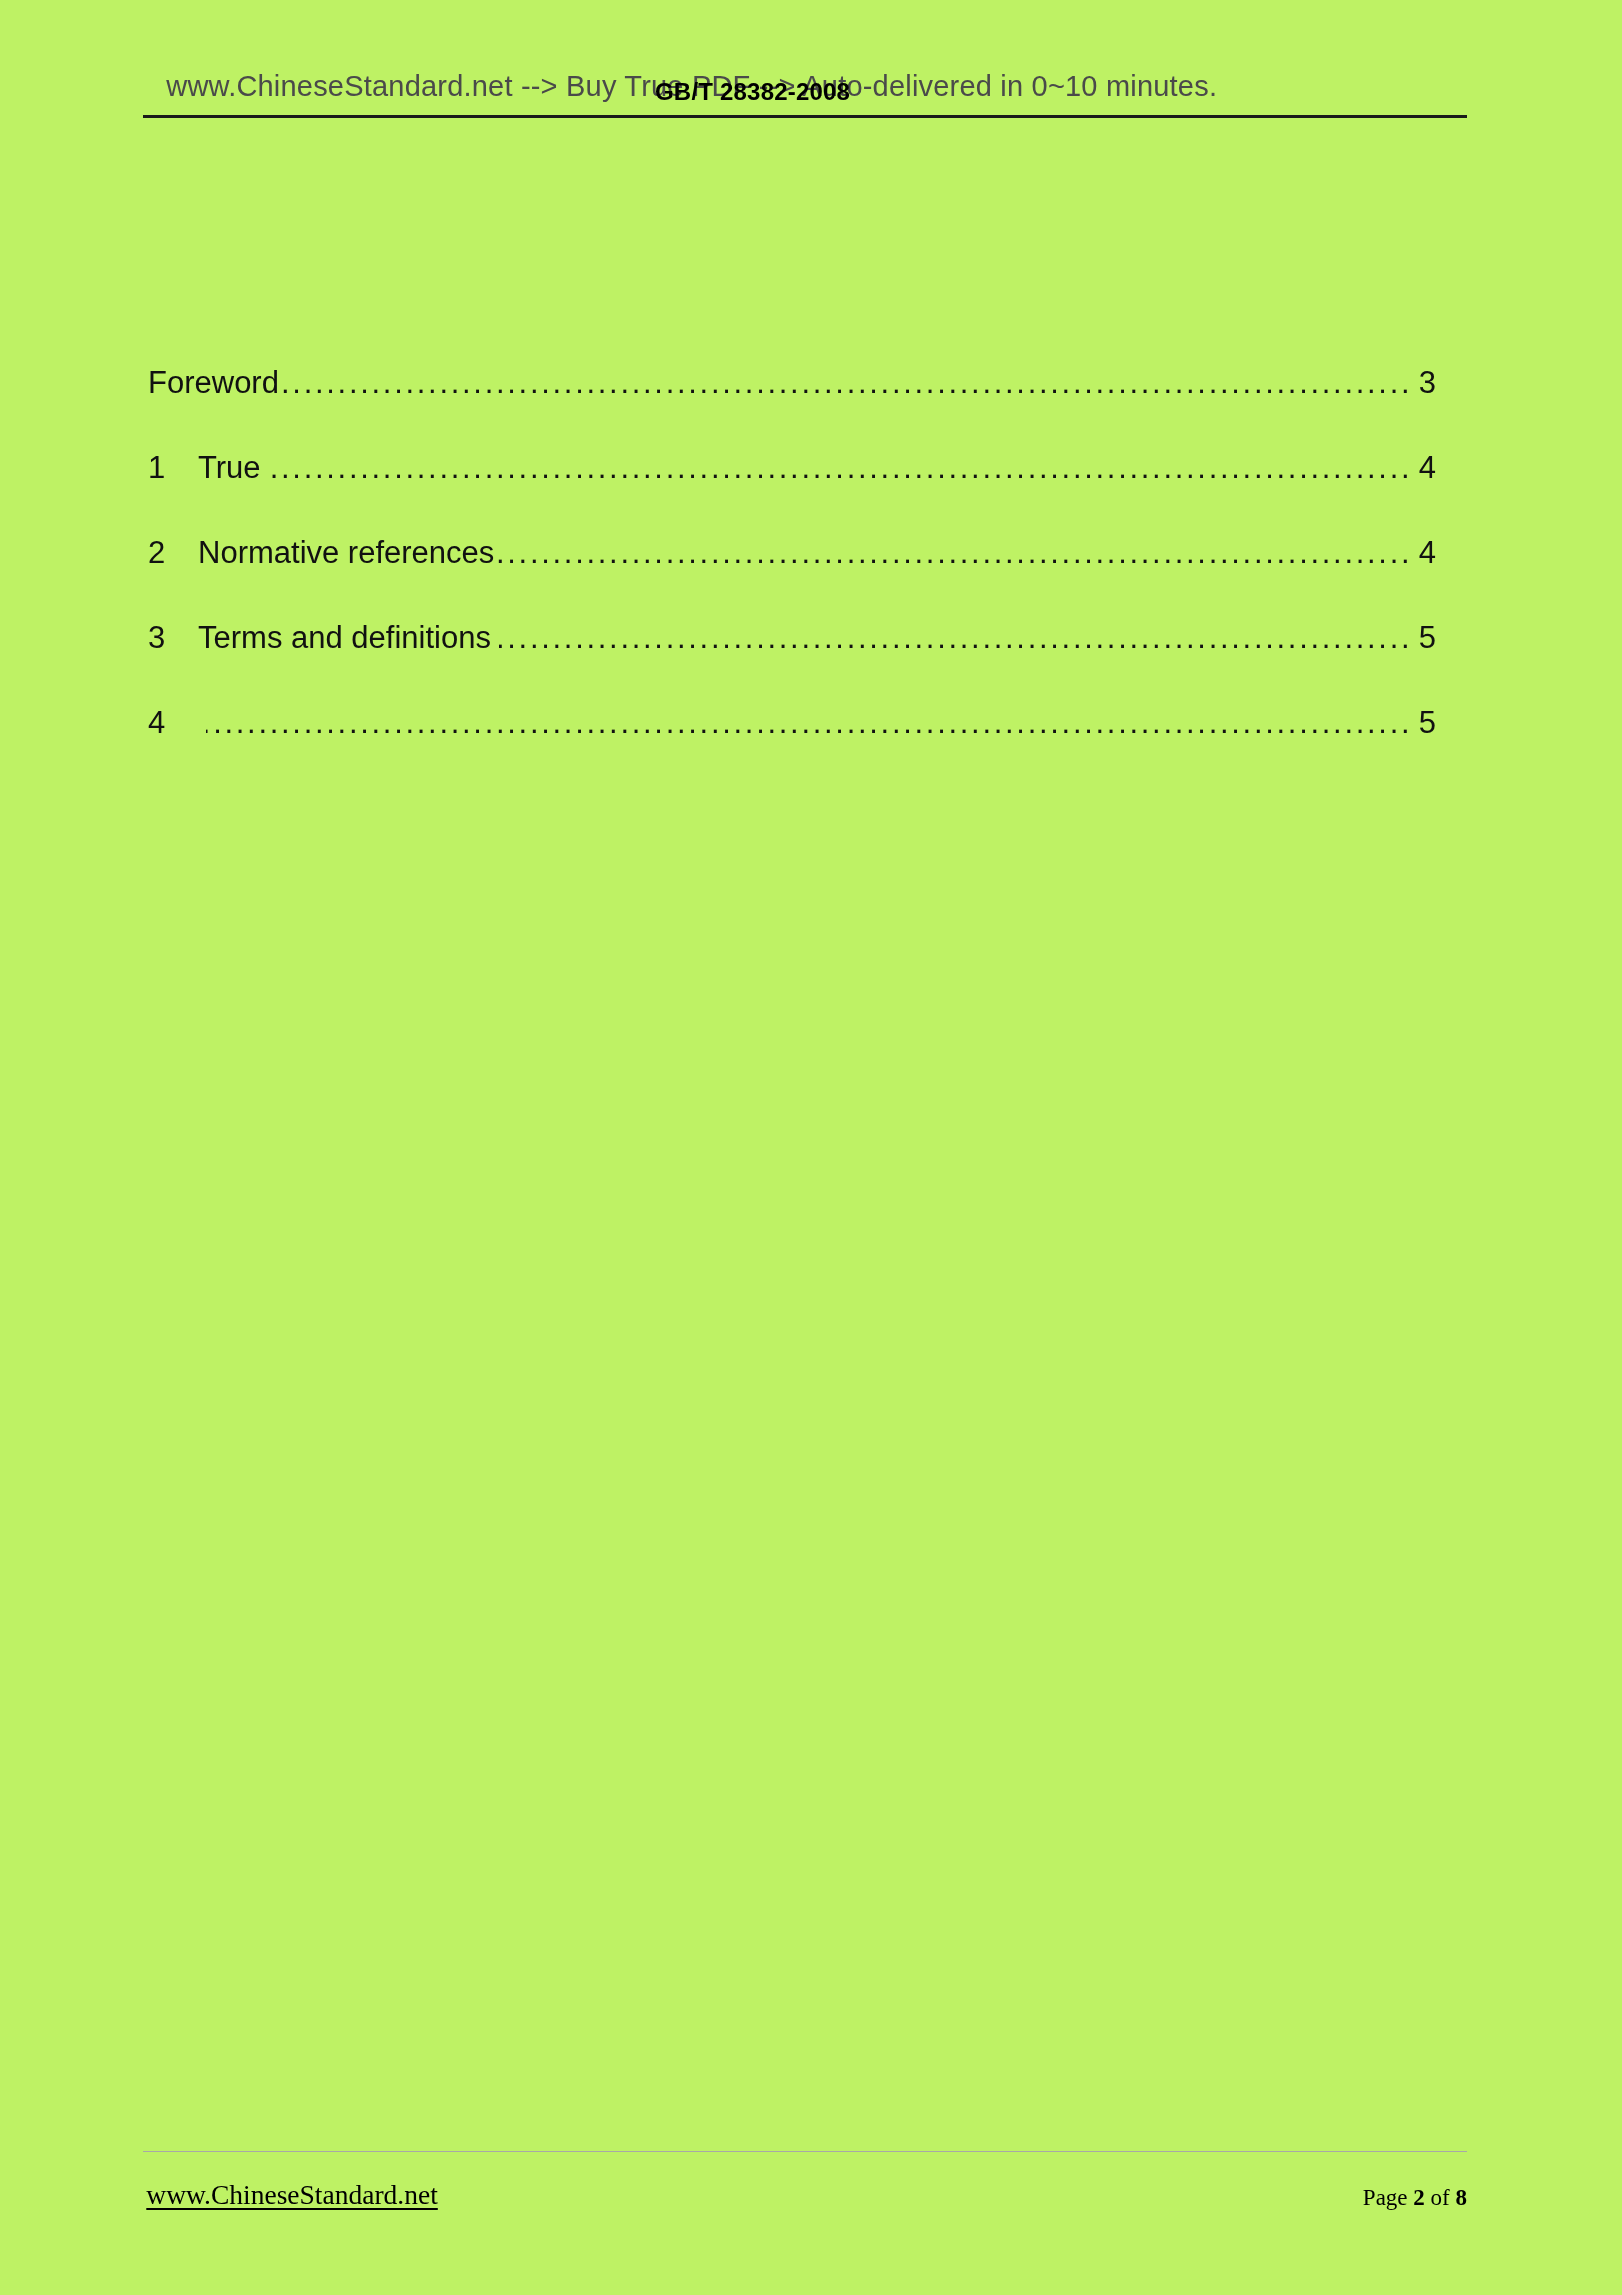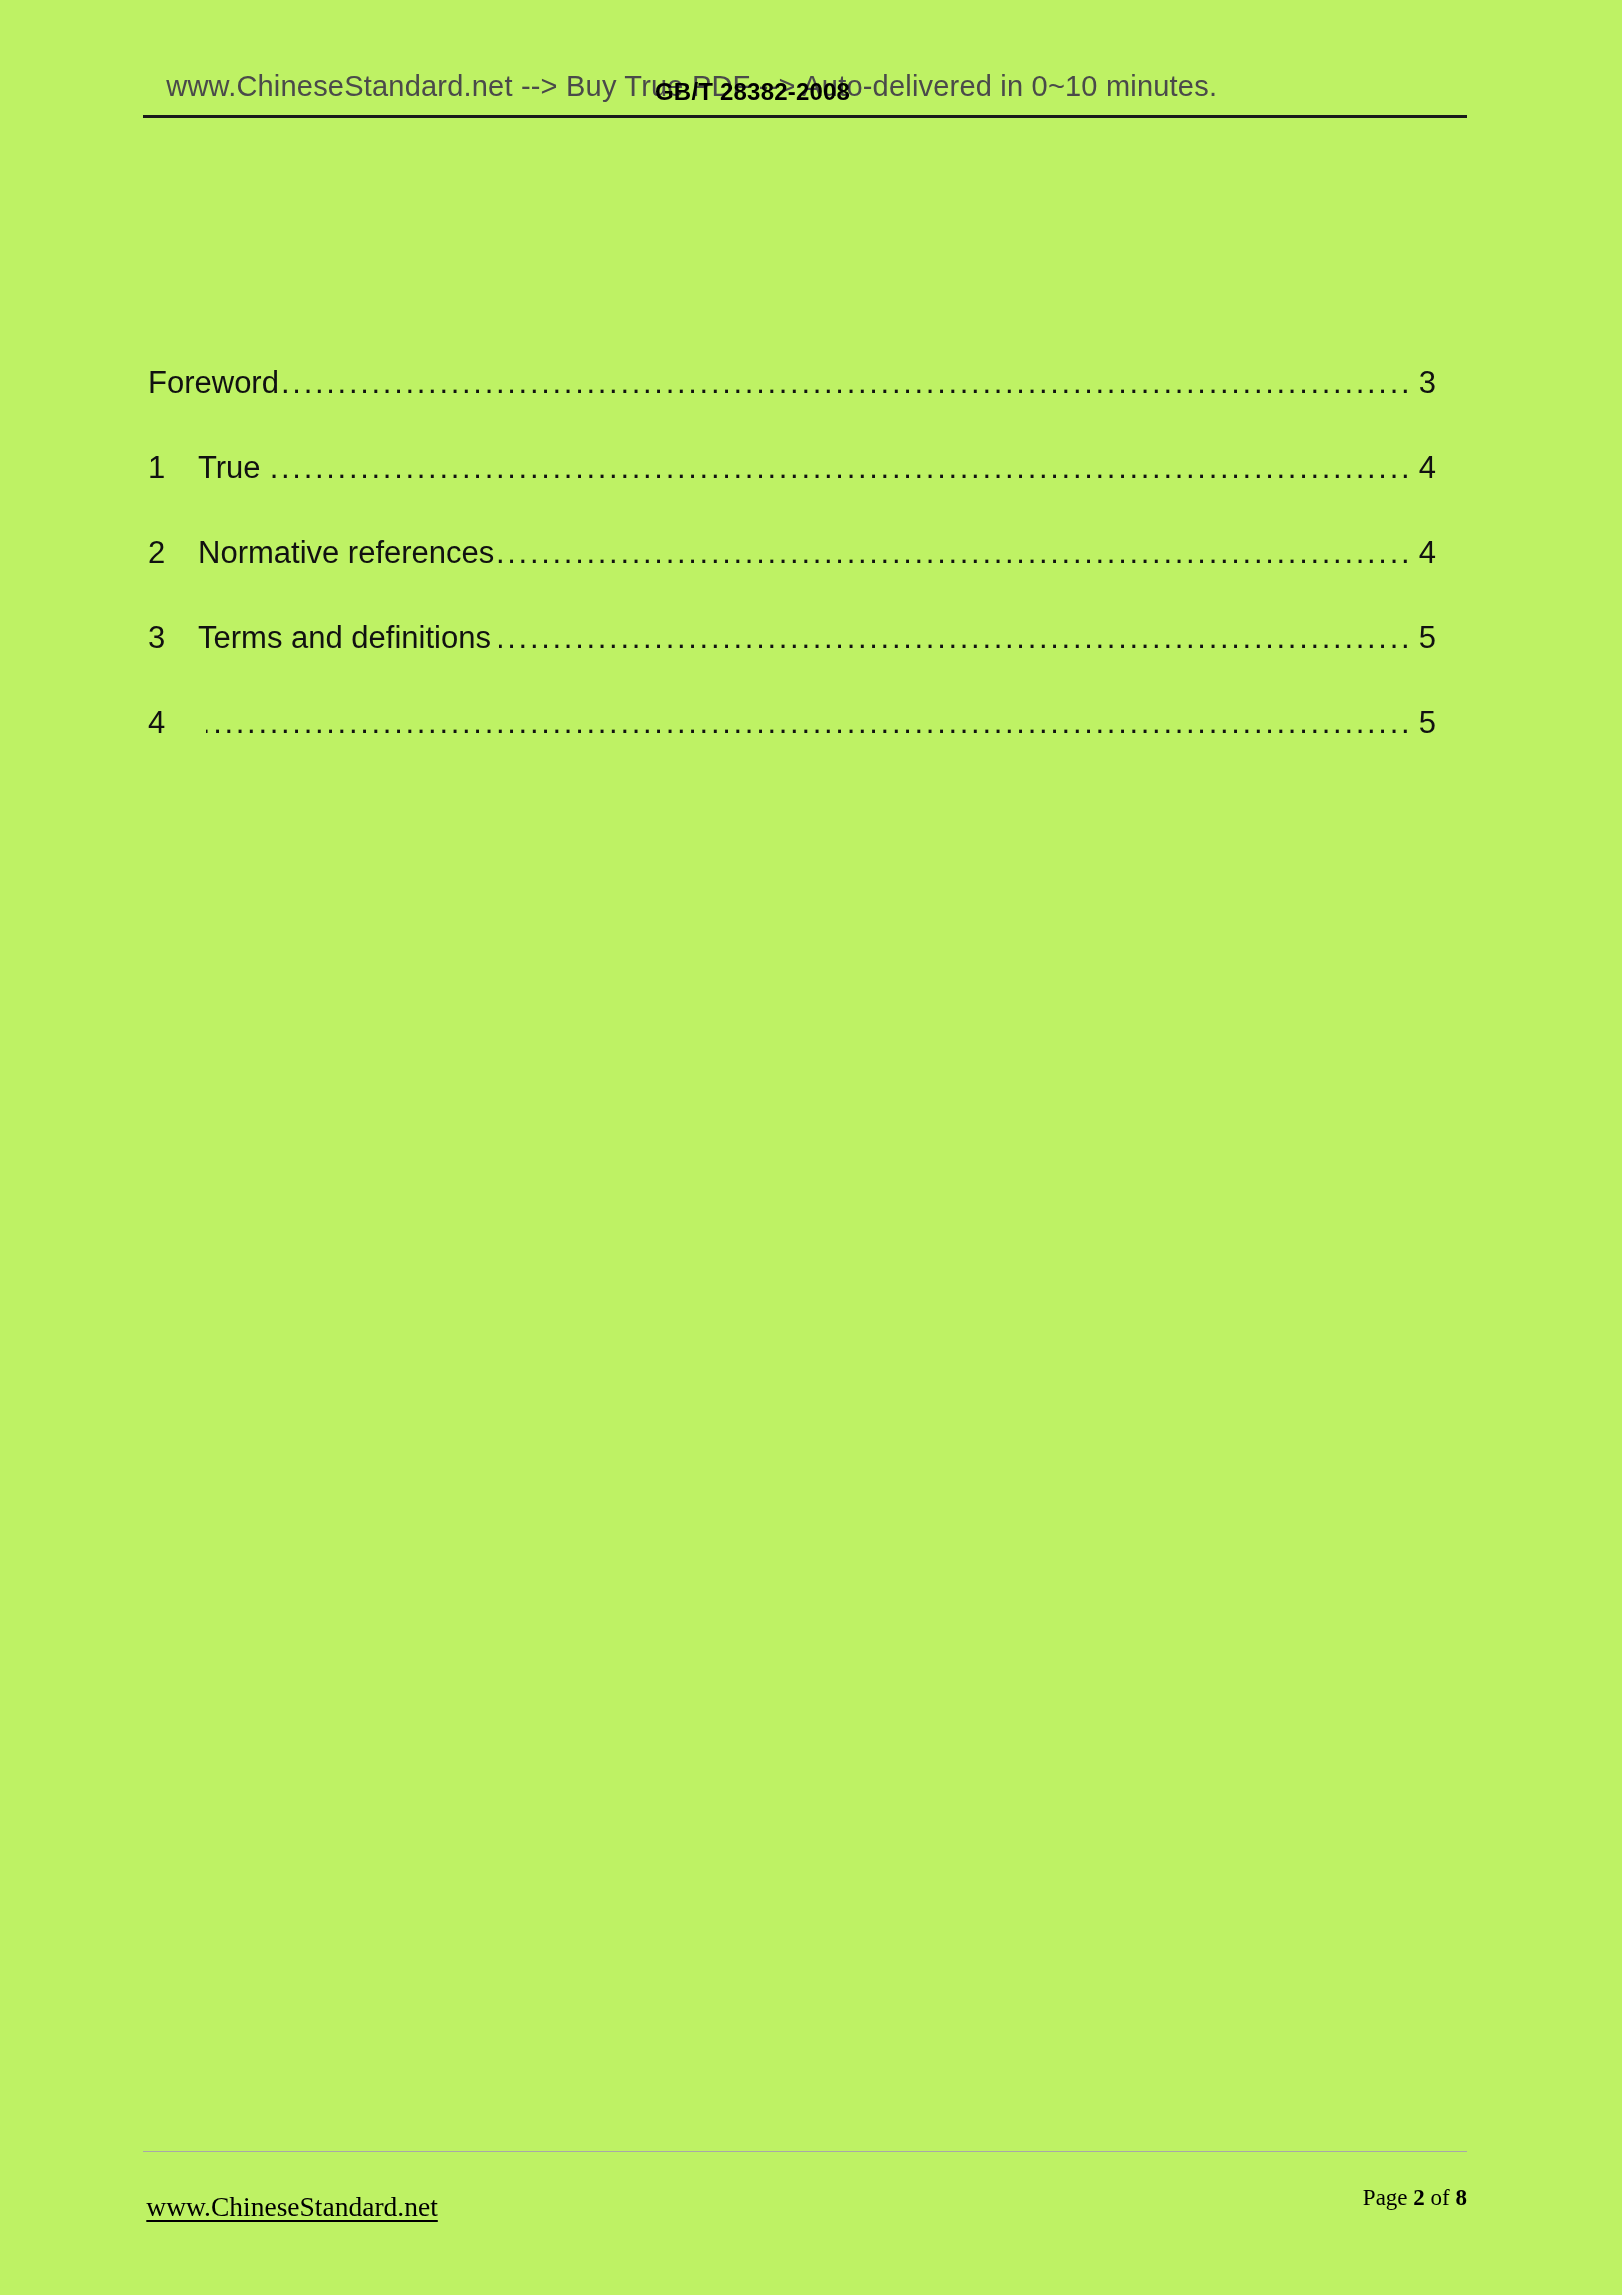--- a/index.html
+++ b/index.html
@@ -163,21 +163,20 @@
     position: absolute;
     left: 3.3px;
     top: 28px;
     font-family: "Liberation Serif", serif;
     font-size: 27.5px;
     line-height: 32px;
     color: #000000;
     text-decoration: underline;
     text-underline-offset: 4.2px;
     white-space: nowrap;
-    margin-top: 12px;
   }
   .footer-pageno {
     position: absolute;
     right: 0;
     top: 33px;
     font-family: "Liberation Serif", serif;
     font-size: 23px;
     line-height: 28px;
     color: #000000;
     white-space: nowrap;

